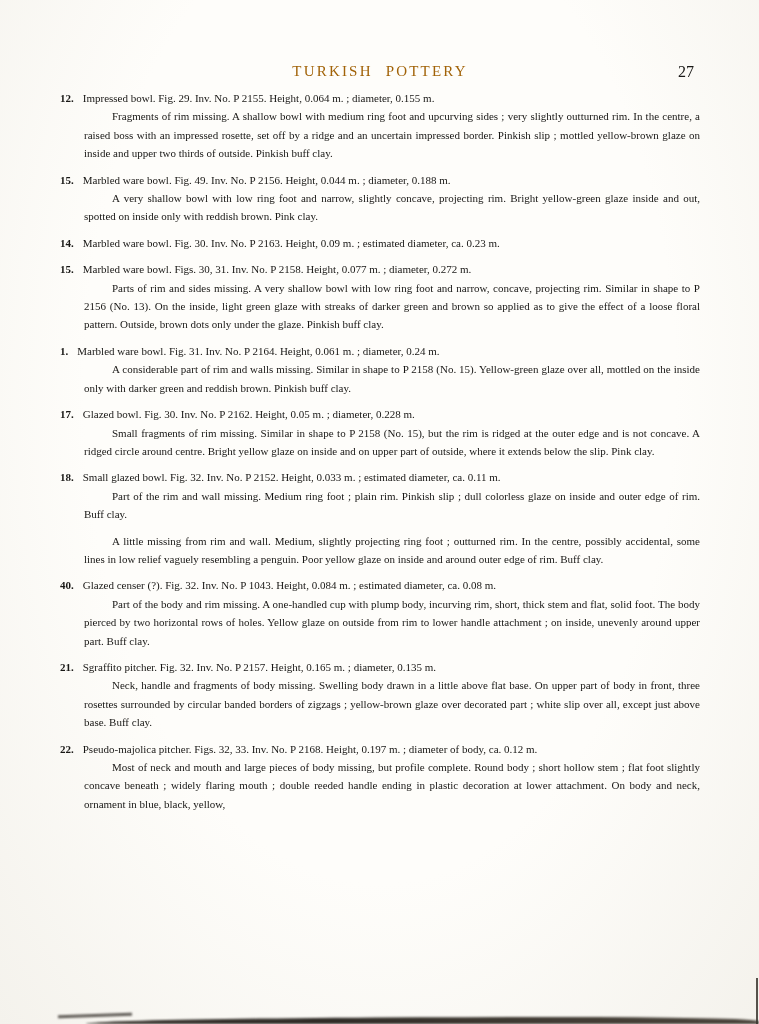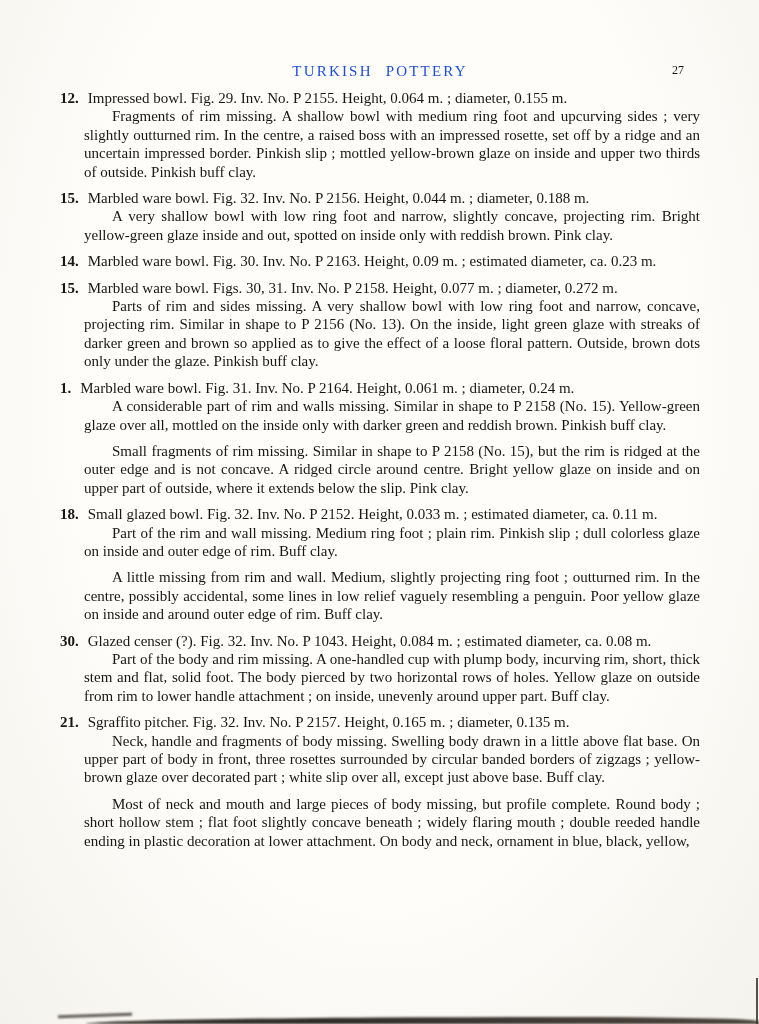--- a/index.html
+++ b/index.html
@@ -11,27 +11,27 @@
     font-family: "Liberation Serif", "DejaVu Serif", serif;
     color: #181715;
   }
   .page { padding: 62px 59px 0 60px; }
   .page-header { position: relative; text-align: center; margin-bottom: 6px; height: 19px; }
   .page-title {
     display: inline-block;
     font-size: 15px;
     letter-spacing: 2.2px;
     word-spacing: 7px;
-    color: #1d4ed8;
+    color: #a16207;
   }
-  .page-number { position: absolute; right: 16px; top: 1px; font-size: 12px; }
+  .page-number { position: absolute; right: 6px; top: 1px; font-size: 16px; }
   .entries { }
   .entry {
     margin-top: 8px;
-    font-size: 15px;
+    font-size: 11px;
     line-height: 18.4px;
     text-align: justify;
   }
   .entry-heading { padding-left: 37px; text-indent: -37px; }
   .entry-num { font-weight: bold; margin-right: 9px; }
   .entry-body { text-indent: 28px; margin-left: 24px; }
   
   .scan-bottom {
     position: absolute; bottom: 0; left: 86px; right: 0; height: 7px;
     background: linear-gradient(to right, #2a251f 0%, #1f1b16 35%, #332d25 70%, #3c352c 100%);
@@ -55,62 +55,64 @@
     <div class="page-title">TURKISH POTTERY</div>
     <div class="page-number">27</div>
   </header>
   <section class="entries">
   <article class="entry">
     <p class="entry-heading"><span class="entry-num">12.</span><span class="entry-heading-text">Impressed bowl.  Fig. 29.  Inv. No. P 2155.  Height, 0.064 m. ;  diameter, 0.155 m.</span></p>
     <p class="entry-body">Fragments of rim missing.  A shallow bowl with medium ring foot and upcurving sides ; very slightly outturned rim.  In the centre, a raised boss with an impressed rosette, set off by a ridge and an uncertain impressed border.  Pinkish slip ; mottled yellow-brown glaze on inside and upper two thirds of outside.  Pinkish buff clay.</p>
   </article>
 
   <article class="entry">
-    <p class="entry-heading"><span class="entry-num">15.</span><span class="entry-heading-text">Marbled ware bowl.  Fig. 32.  Inv. No. P 2156.  Height, 0.044 m. ;  diameter, 0.188 m.</span></p>
+    <p class="entry-heading"><span class="entry-num">15.</span><span class="entry-heading-text">Marbled ware bowl.  Fig. 49.  Inv. No. P 2156.  Height, 0.044 m. ;  diameter, 0.188 m.</span></p>
     <p class="entry-body">A very shallow bowl with low ring foot and narrow, slightly concave, projecting rim.  Bright yellow-green glaze inside and out, spotted on inside only with reddish brown.  Pink clay.</p>
   </article>
 
   <article class="entry">
     <p class="entry-heading"><span class="entry-num">14.</span><span class="entry-heading-text">Marbled ware bowl.  Fig. 30.  Inv. No. P 2163.  Height, 0.09 m. ;  estimated diameter, ca. 0.23 m.</span></p>
   </article>
 
   <article class="entry">
     <p class="entry-heading"><span class="entry-num">15.</span><span class="entry-heading-text">Marbled ware bowl.  Figs. 30, 31.  Inv. No. P 2158.  Height, 0.077 m. ;  diameter, 0.272 m.</span></p>
     <p class="entry-body">Parts of rim and sides missing.  A very shallow bowl with low ring foot and narrow, concave, projecting rim.  Similar in shape to P 2156 (No. 13).  On the inside, light green glaze with streaks of darker green and brown so applied as to give the effect of a loose floral pattern.  Outside, brown dots only under the glaze.  Pinkish buff clay.</p>
   </article>
 
   <article class="entry">
     <p class="entry-heading"><span class="entry-num">1.</span><span class="entry-heading-text">Marbled ware bowl.  Fig. 31.  Inv. No. P 2164.  Height, 0.061 m. ;  diameter, 0.24 m.</span></p>
     <p class="entry-body">A considerable part of rim and walls missing.  Similar in shape to P 2158 (No. 15).  Yellow-green glaze over all, mottled on the inside only with darker green and reddish brown.  Pinkish buff clay.</p>
   </article>
 
   <article class="entry">
+    <p class="entry-heading"><span class="entry-num">17.</span><span class="entry-heading-text">Glazed bowl.  Fig. 30.  Inv. No. P 2162.  Height, 0.05 m. ;  diameter, 0.228 m.</span></p>
     <p class="entry-body">Small fragments of rim missing.  Similar in shape to P 2158 (No. 15), but the rim is ridged at the outer edge and is not concave.  A ridged circle around centre.  Bright yellow glaze on inside and on upper part of outside, where it extends below the slip.  Pink clay.</p>
   </article>
 
   <article class="entry">
     <p class="entry-heading"><span class="entry-num">18.</span><span class="entry-heading-text">Small glazed bowl.  Fig. 32.  Inv. No. P 2152.  Height, 0.033 m. ;  estimated diameter, ca. 0.11 m.</span></p>
     <p class="entry-body">Part of the rim and wall missing.  Medium ring foot ; plain rim.  Pinkish slip ; dull colorless glaze on inside and outer edge of rim.  Buff clay.</p>
   </article>
 
   <article class="entry">
     <p class="entry-body">A little missing from rim and wall.  Medium, slightly projecting ring foot ; outturned rim.  In the centre, possibly accidental, some lines in low relief vaguely resembling a penguin.  Poor yellow glaze on inside and around outer edge of rim.  Buff clay.</p>
   </article>
 
   <article class="entry">
-    <p class="entry-heading"><span class="entry-num">30.</span><span class="entry-heading-text">Glazed censer (?).  Fig. 32.  Inv. No. P 1043.  Height, 0.084 m. ;  estimated diameter, ca. 0.08 m.</span></p>
+    <p class="entry-heading"><span class="entry-num">40.</span><span class="entry-heading-text">Glazed censer (?).  Fig. 32.  Inv. No. P 1043.  Height, 0.084 m. ;  estimated diameter, ca. 0.08 m.</span></p>
     <p class="entry-body">Part of the body and rim missing.  A one-handled cup with plump body, incurving rim, short, thick stem and flat, solid foot.  The body pierced by two horizontal rows of holes.  Yellow glaze on outside from rim to lower handle attachment ; on inside, unevenly around upper part.  Buff clay.</p>
   </article>
 
   <article class="entry">
     <p class="entry-heading"><span class="entry-num">21.</span><span class="entry-heading-text">Sgraffito pitcher.  Fig. 32.  Inv. No. P 2157.  Height, 0.165 m. ;  diameter, 0.135 m.</span></p>
     <p class="entry-body">Neck, handle and fragments of body missing.  Swelling body drawn in a little above flat base.  On upper part of body in front, three rosettes surrounded by circular banded borders of zigzags ; yellow-brown glaze over decorated part ; white slip over all, except just above base.  Buff clay.</p>
   </article>
 
   <article class="entry">
+    <p class="entry-heading"><span class="entry-num">22.</span><span class="entry-heading-text">Pseudo-majolica pitcher.  Figs. 32, 33.  Inv. No. P 2168.  Height, 0.197 m. ;  diameter of body, ca. 0.12 m.</span></p>
     <p class="entry-body">Most of neck and mouth and large pieces of body missing, but profile complete.  Round body ; short hollow stem ; flat foot slightly concave beneath ; widely flaring mouth ; double reeded handle ending in plastic decoration at lower attachment.  On body and neck, ornament in blue, black, yellow,</p>
   </article>
 </section>
 </main>
 
 <div class="scan-corner"></div>
 <div class="scan-bottom"></div>
 <div class="scan-right"></div>
 
 </body></html>

